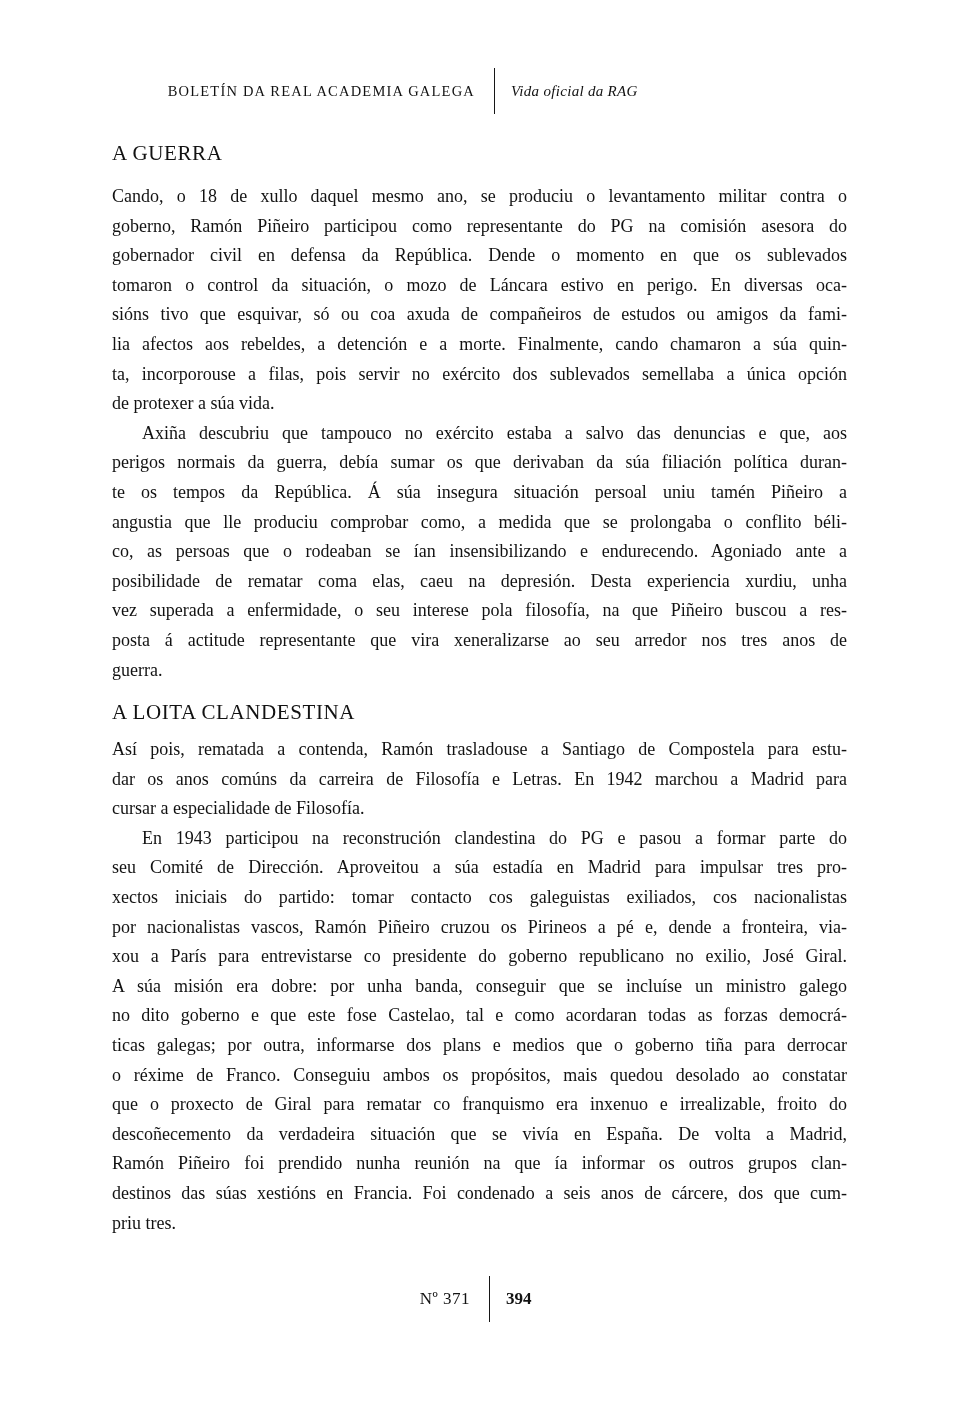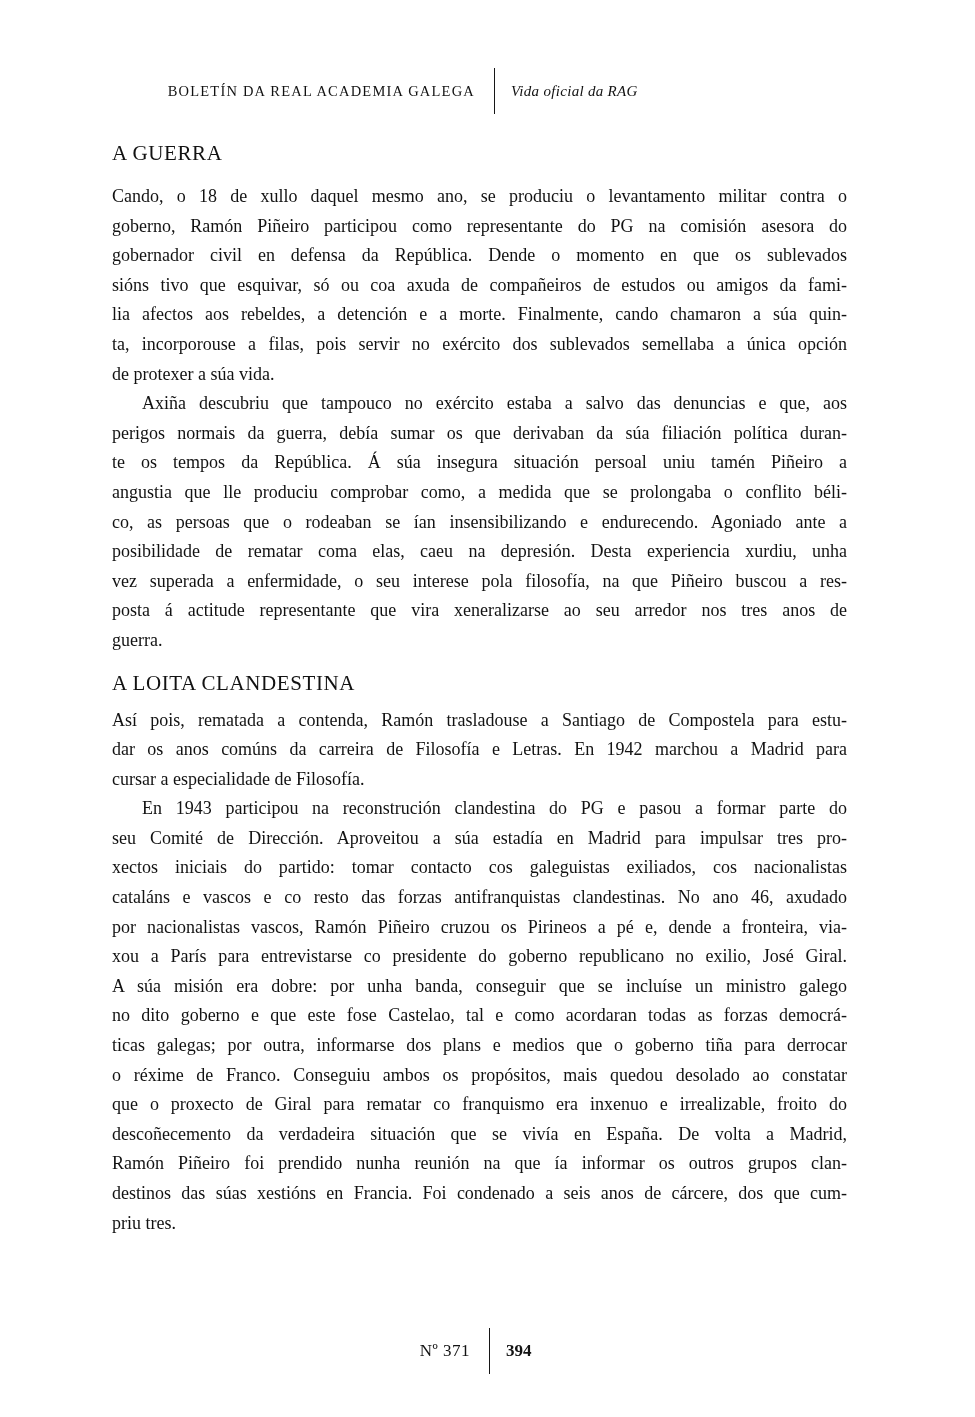--- a/index.html
+++ b/index.html
@@ -72,21 +72,21 @@
     text-align: justify;
     text-align-last: justify;
     white-space: normal;
   }
   .line.last { text-align-last: left; }
   .para.indent .line:first-child { text-indent: 30px; }
 
   
   .page-foot {
     position: absolute;
-    top: 1328px;
+    top: 1276px;
     left: 0;
     width: 100%;
     height: 46px;
     display: flex;
     align-items: center;
   }
   .page-foot .foot-left {
     width: 489px;
     box-sizing: border-box;
     padding-right: 19px;
@@ -113,20 +113,21 @@
     <div class="vrule"></div>
     <div class="head-right">Vida oficial da RAG</div>
   </header>
 
   <main class="article-body" id="sections">
       <h2 class="section-heading">A GUERRA</h2>
       <div class="para">
         <div class="line">Cando, o 18 de xullo daquel mesmo ano, se produciu o levantamento militar contra o</div>
         <div class="line">goberno, Ramón Piñeiro participou como representante do PG na comisión asesora do</div>
         <div class="line">gobernador civil en defensa da República. Dende o momento en que os sublevados</div>
+        <div class="line">tomaron o control da situación, o mozo de Láncara estivo en perigo. En diversas oca-</div>
         <div class="line">sións tivo que esquivar, só ou coa axuda de compañeiros de estudos ou amigos da fami-</div>
         <div class="line">lia afectos aos rebeldes, a detención e a morte. Finalmente, cando chamaron a súa quin-</div>
         <div class="line">ta, incorporouse a filas, pois servir no exército dos sublevados semellaba a única opción</div>
         <div class="line last">de protexer a súa vida.</div>
       </div>
       <div class="para indent">
         <div class="line">Axiña descubriu que tampouco no exército estaba a salvo das denuncias e que, aos</div>
         <div class="line">perigos normais da guerra, debía sumar os que derivaban da súa filiación política duran-</div>
         <div class="line">te os tempos da República. Á súa insegura situación persoal uniu tamén Piñeiro a</div>
         <div class="line">angustia que lle produciu comprobar como, a medida que se prolongaba o conflito béli-</div>
@@ -139,21 +140,20 @@
       <h2 class="section-heading subsequent">A LOITA CLANDESTINA</h2>
       <div class="para">
         <div class="line">Así pois, rematada a contenda, Ramón trasladouse a Santiago de Compostela para estu-</div>
         <div class="line">dar os anos comúns da carreira de Filosofía e Letras. En 1942 marchou a Madrid para</div>
         <div class="line last">cursar a especialidade de Filosofía.</div>
       </div>
       <div class="para indent">
         <div class="line">En 1943 participou na reconstrución clandestina do PG e pasou a formar parte do</div>
         <div class="line">seu Comité de Dirección. Aproveitou a súa estadía en Madrid para impulsar tres pro-</div>
         <div class="line">xectos iniciais do partido: tomar contacto cos galeguistas exiliados, cos nacionalistas</div>
-        <div class="line">cataláns e vascos e co resto das forzas antifranquistas clandestinas. No ano 46, axudado</div>
         <div class="line">por nacionalistas vascos, Ramón Piñeiro cruzou os Pirineos a pé e, dende a fronteira, via-</div>
         <div class="line">xou a París para entrevistarse co presidente do goberno republicano no exilio, José Giral.</div>
         <div class="line">A súa misión era dobre: por unha banda, conseguir que se incluíse un ministro galego</div>
         <div class="line">no dito goberno e que este fose Castelao, tal e como acordaran todas as forzas democrá-</div>
         <div class="line">ticas galegas; por outra, informarse dos plans e medios que o goberno tiña para derrocar</div>
         <div class="line">o réxime de Franco. Conseguiu ambos os propósitos, mais quedou desolado ao constatar</div>
         <div class="line">que o proxecto de Giral para rematar co franquismo era inxenuo e irrealizable, froito do</div>
         <div class="line">descoñecemento da verdadeira situación que se vivía en España. De volta a Madrid,</div>
         <div class="line">Ramón Piñeiro foi prendido nunha reunión na que ía informar os outros grupos clan-</div>
         <div class="line">destinos das súas xestións en Francia. Foi condenado a seis anos de cárcere, dos que cum-</div>

